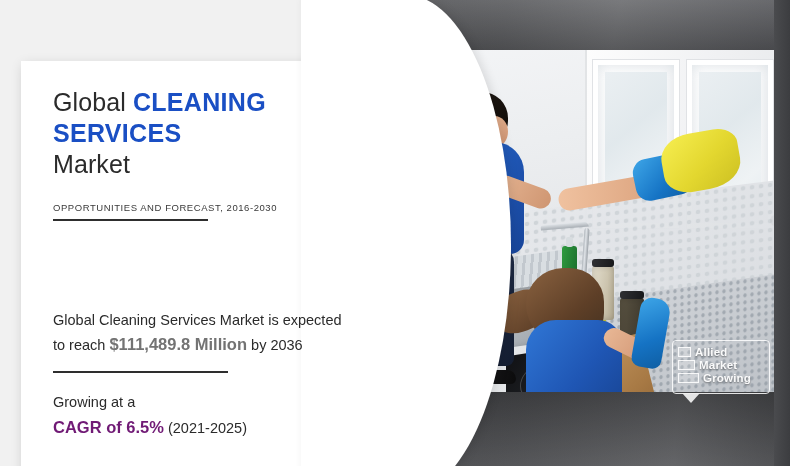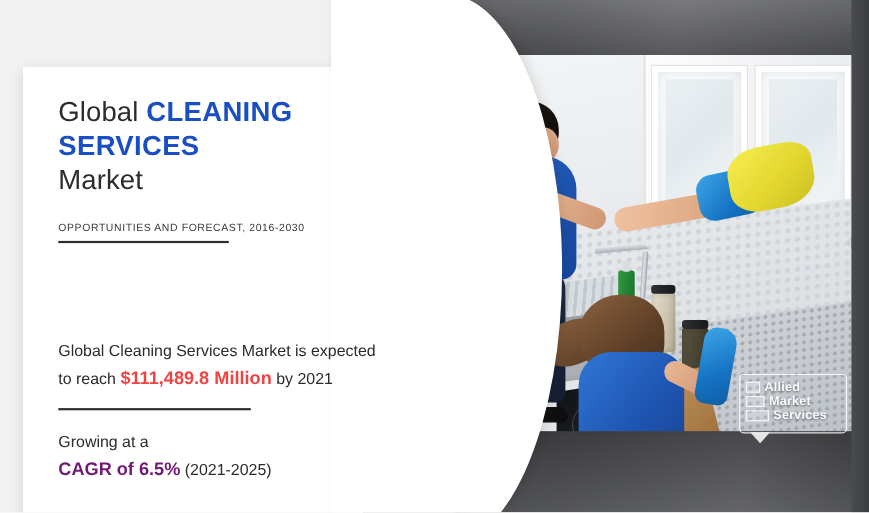--- a/index.html
+++ b/index.html
@@ -389,21 +389,21 @@
   }
 
   .stat{
     margin-top: 88px;
     font-size: 14.5px;
     line-height: 1.58;
     color: #2b2b2b;
     max-width: 290px;
   }
   .stat b{
-    color:#ef4444;
+    color:#737373;
     font-weight:700;
     font-size:16.5px;
   }
   .rule-mid{
     margin-top: 14px;
     width: 175px;
     height: 1.4px;
     background: #2e2e2e;
   }
   .stat2{
@@ -561,21 +561,21 @@
   <div class="card">
     <div class="card-bulge"></div>
 
     <div class="card-inner">
 
       <h1 class="title"><span>Global</span> <span class="hl">CLEANING SERVICES</span><br><span>Market</span></h1>
 
       <div class="subtitle">OPPORTUNITIES AND FORECAST, 2016-2030</div>
       <div class="rule-sub"></div>
 
-      <div class="stat"><span>Global Cleaning Services Market is expected to reach</span> <b>$111,489.8 Million</b> <span>by 2021</span></div>
+      <div class="stat"><span>Global Cleaning Services Market is expected to reach</span> <b>$111,489.8 Million</b> <span>by 2036</span></div>
 
       <div class="rule-mid"></div>
 
       <div class="stat2"><span>Growing at a</span><br><b>CAGR of 6.5%</b> <span>(2021-2025)</span></div>
 
     </div>
   </div>
 
   <div class="logo">
     <div class="logo-box"></div>
@@ -584,18 +584,18 @@
       <div class="logo-row">
         <span class="logo-bar b1"></span>
         <span class="logo-text">Allied</span>
       </div>
       <div class="logo-row">
         <span class="logo-bar b2"></span>
         <span class="logo-text">Market</span>
       </div>
       <div class="logo-row">
         <span class="logo-bar b3"></span>
-        <span class="logo-text">Services</span>
+        <span class="logo-text">Growing</span>
       </div>
     </div>
   </div>
 
 </div>
 
 </body></html>

